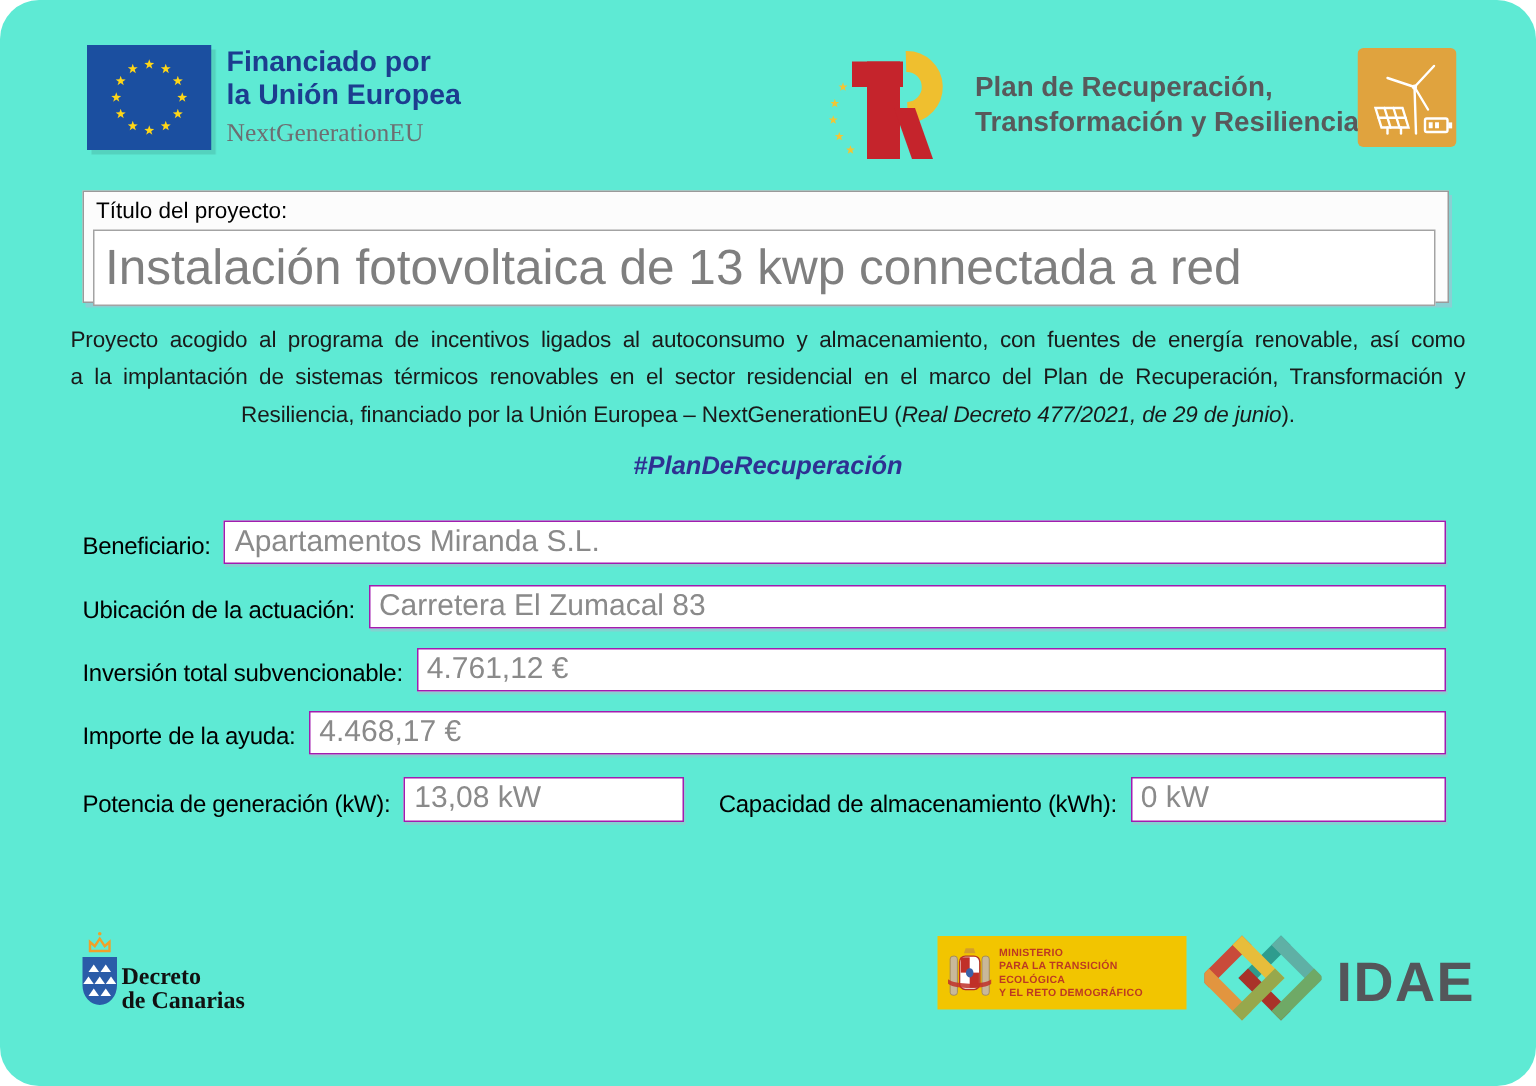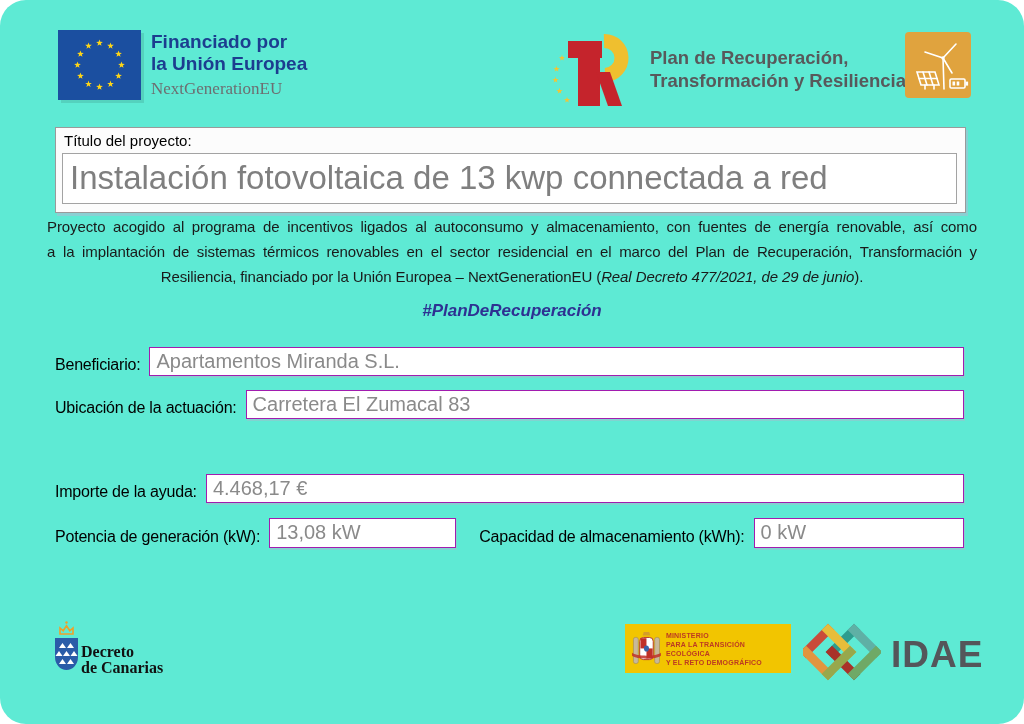--- a/index.html
+++ b/index.html
@@ -15,21 +15,21 @@
   .eu-text .b { font-size:19px; font-weight:700; color:#1C3D8F; line-height:22px; }
   .eu-text .s { font-size:17px; color:#6D6E71; line-height:21px; margin-top:3px;font-family:Liberation Serif, serif; }
 
   .prtr-logo { position:absolute; left:552px; top:28px; }
   .prtr-text { position:absolute; left:650px; top:46px; font-size:18.5px; font-weight:700; color:#58595B; line-height:23px; }
 
   .energy-icon { position:absolute; left:905px; top:32px; }
 
   
   .title-box {
-    position:absolute; left:55px; top:127px; width:911px; height:86px;
+    position:absolute; left:55px; top:127px; width:911px; height:75px;
     background:#fcfcfc; border:1px solid #9a9a9a;
     box-shadow:2px 3px 0 rgba(175,185,210,0.55);
   }
   .title-label { position:absolute; left:8px; top:4px; font-size:15px; color:#000; }
   .title-input {
     position:absolute; left:6px; top:25px; right:8px; height:51px;
     background:#fff; border:1px solid #a3a3a3;
     font-size:33px; color:#7f7f7f; line-height:48px; padding:0 7px;
     white-space:nowrap; overflow:hidden;
   }
@@ -155,20 +155,22 @@
     <span class="flabel">Beneficiario:</span>
     <div class="fbox">Apartamentos Miranda S.L.</div>
   </div>
 
   <div class="frow" style="top:390px;">
     <span class="flabel">Ubicación de la actuación:</span>
     <div class="fbox">Carretera El Zumacal 83</div>
   </div>
 
   <div class="frow" style="top:432px;">
+    <span class="flabel">Inversión total subvencionable:</span>
+    <div class="fbox">4.761,12 €</div>
   </div>
 
   <div class="frow" style="top:474px;">
     <span class="flabel">Importe de la ayuda:</span>
     <div class="fbox">4.468,17 €</div>
   </div>
 
   <div class="frow" style="top:518px; height:30px;">
     <span class="flabel">Potencia de generación (kW):</span>
     <div class="fbox fixed">13,08 kW</div>

